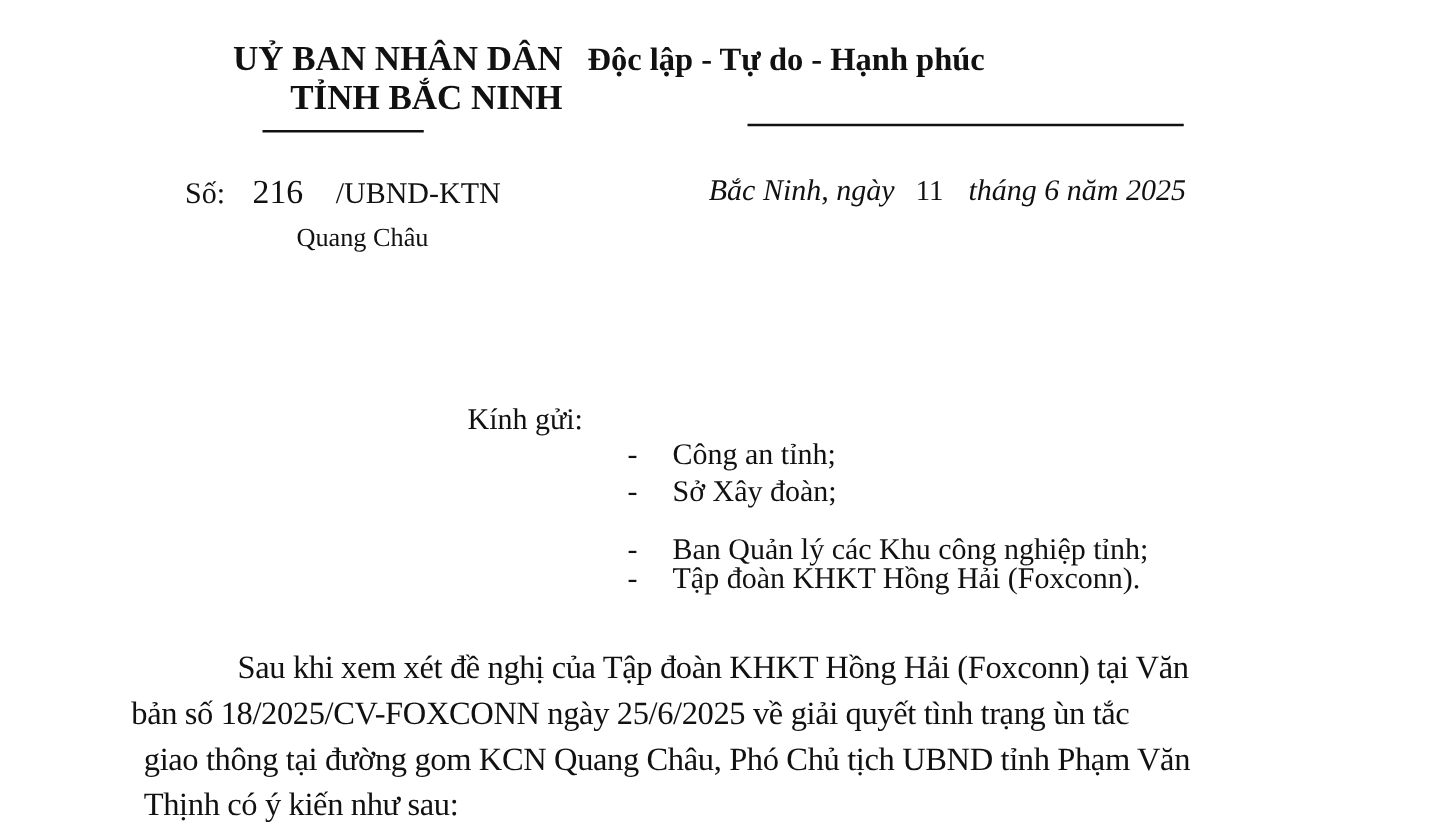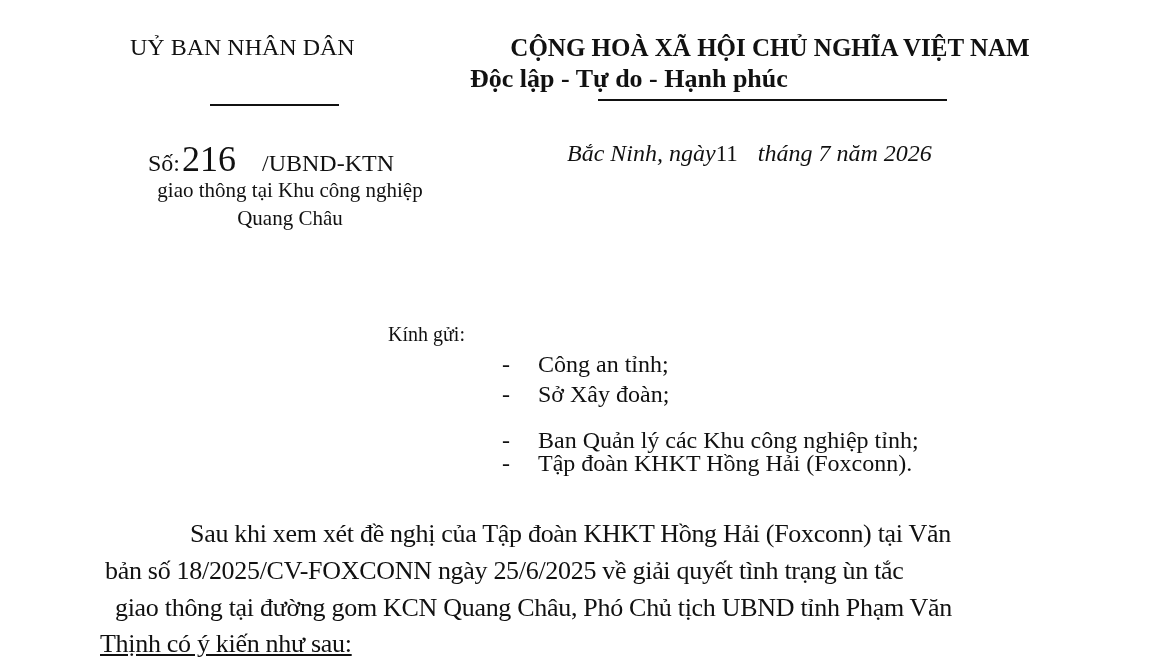--- a/index.html
+++ b/index.html
@@ -5,81 +5,80 @@
     html, body { margin: 0; padding: 0; }
     body {
       width: 1158px; height: 659px; overflow: hidden;
       background: #ffffff; color: #111111;
       font-family: "Liberation Serif", "DejaVu Serif", serif;
       position: relative;
     }
     .abs { position: absolute; white-space: nowrap; }
 
     #left-header { left: 130px; top: 32px; width: 320px; }
-    #left-header .line { font-size: 24px; line-height: 31px; font-weight: normal; text-align: left; }
+    #left-header .line { font-size: 28px; line-height: 31px; font-weight: bold; text-align: right; }
     #left-rule { left: 210px; top: 104px; width: 129px; height: 2px; background: #111; }
 
     #right-header { left: 470px; top: 32px; width: 600px; }
     #right-header .line1 { font-size: 25px; line-height: 31px; font-weight: bold; text-align: center; }
     #right-header .line2 { font-size: 26px; line-height: 31px; font-weight: bold; text-align: left; }
     #right-rule { left: 598px; top: 99px; width: 349px; height: 2px; background: #111; }
 
     #doc-number { left: 148px; top: 138px; font-size: 24px; }
-    #doc-number .num { font-size: 36px; margin-left: 2px; margin-right: 26px; }
+    #doc-number .num { font-size: 27px; margin-left: 22px; margin-right: 26px; }
 
     #subject { left: 120px; top: 176px; width: 340px; font-size: 21px; line-height: 28px; text-align: center; }
 
     #date-line { left: 567px; top: 140px; font-size: 24px; font-style: italic; }
-    #date-line .day { font-style: normal; font-size: 23px; margin-right: 20px; }
+    #date-line .day { font-style: normal; font-size: 23px; margin-right: 20px; margin-left: 17px; }
 
-    #salutation { left: 374px; top: 323px; font-size: 20px; margin-left: 14px; }
+    #salutation { left: 374px; top: 323px; font-size: 24px; }
 
     .recipient { left: 502px; font-size: 24px; }
     .recipient .dash { display: inline-block; width: 36px; }
 
     .body-line { font-size: 26px; letter-spacing: -0.3px; }
   </style>
 </head>
 <body>
 
 <div id="left-header" class="abs">
   <div class="line">UỶ BAN NHÂN DÂN</div>
+  <div class="line">TỈNH BẮC NINH</div>
 </div>
 <div id="left-rule" class="abs"></div>
 
 <div id="right-header" class="abs">
-  <div class="line1">CỘNG HOÀ XÃ HỘI CHỦ NGHĨA VIỆT NAM</div>
   <div class="line2">Độc lập - Tự do - Hạnh phúc</div>
 </div>
 <div id="right-rule" class="abs"></div>
 
 <div id="doc-number" class="abs">
   <span>Số:</span><span class="num">216</span><span>/UBND-KTN</span>
 </div>
 
 <div id="subject" class="abs">
-  <div>giao thông tại Khu công nghiệp</div>
   <div>Quang Châu</div>
 </div>
 
 <div id="date-line" class="abs">
-  <span>Bắc Ninh,  ngày</span><span class="day">11</span><span>tháng 7 năm 2026</span>
+  <span>Bắc Ninh,  ngày</span><span class="day">11</span><span>tháng 6 năm 2025</span>
 </div>
 
 <div id="salutation" class="abs">Kính gửi:</div>
 
 <div class="abs recipient" style="top:351px;">
   <span class="dash">-</span><span>Công an tỉnh;</span>
 </div>
 <div class="abs recipient" style="top:381px;">
   <span class="dash">-</span><span>Sở Xây đoàn;</span>
 </div>
 <div class="abs recipient" style="top:427px;">
   <span class="dash">-</span><span>Ban Quản lý các Khu công nghiệp tỉnh;</span>
 </div>
 <div class="abs recipient" style="top:450px;">
   <span class="dash">-</span><span>Tập đoàn KHKT Hồng Hải (Foxconn).</span>
 </div>
 
 <div class="abs body-line" style="left:190px; top:519px;">Sau khi xem xét đề nghị của Tập đoàn KHKT Hồng Hải (Foxconn) tại Văn</div>
 <div class="abs body-line" style="left:105px; top:556px;">bản số 18/2025/CV-FOXCONN ngày 25/6/2025 về giải quyết tình trạng ùn tắc</div>
 <div class="abs body-line" style="left:115px; top:593px;">giao thông tại đường gom KCN Quang Châu,  Phó Chủ tịch UBND tỉnh Phạm Văn</div>
-<div class="abs body-line" style="left:100px; top:629px;text-decoration:underline;">Thịnh có ý kiến như sau:</div>
+<div class="abs body-line" style="left:115px; top:629px;">Thịnh có ý kiến như sau:</div>
 
 </body></html>

